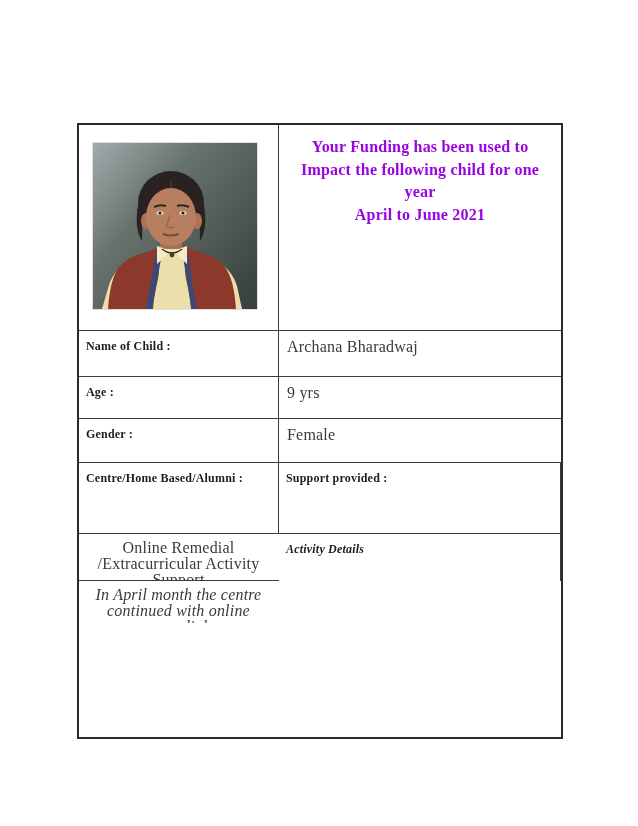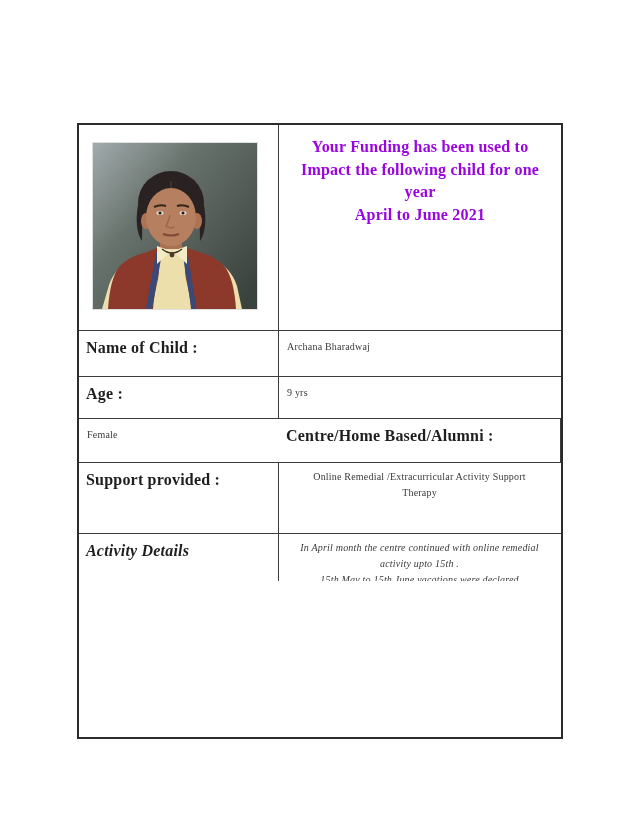--- a/index.html
+++ b/index.html
@@ -27,27 +27,27 @@
   .cell {
     border-right: 1.5px solid #3b3b3b;
     border-bottom: 1.5px solid #3b3b3b;
     overflow: hidden;
     position: relative;
   }
   .cell.last-col { border-right: none; }
   .cell.last-row { border-bottom: none; font-style: italic; }
   .label {
     font-weight: bold;
-    font-size: 16px;
+    font-size: 12px;
     color: #1e1e1e;
     letter-spacing: 0.2px;
     padding: 8px 8px 0 7px;
   }
   .value {
-    font-size: 10px;
+    font-size: 16px;
     color: #3a3a3a;
     letter-spacing: 0.2px;
     line-height: 15.5px;
     padding: 8px 9px 0 8px;
   }
   .value.justify { text-align: justify; }
   .value.prelines { white-space: pre-line; line-height: 16px; padding-top: 6px; text-align: center; }
   .header-cell {
     text-align: center;
     padding-top: 11px;
@@ -141,20 +141,21 @@
 year
 April to June 2021</div>
     </div>
 
     <div class="cell label">Name of Child :</div>
     <div class="cell last-col value">Archana Bharadwaj</div>
 
     <div class="cell label">Age :</div>
     <div class="cell last-col value">9 yrs</div>
 
+    <div class="cell label">Gender :</div>
     <div class="cell last-col value">Female</div>
 
 
     <div class="cell label">Centre/Home Based/Alumni :</div>
 
     <div class="cell label">Support provided :</div>
     <div class="cell last-col value prelines">Online Remedial /Extracurricular Activity Support
 Therapy</div>
 
     <div class="cell last-row label">Activity Details</div>

